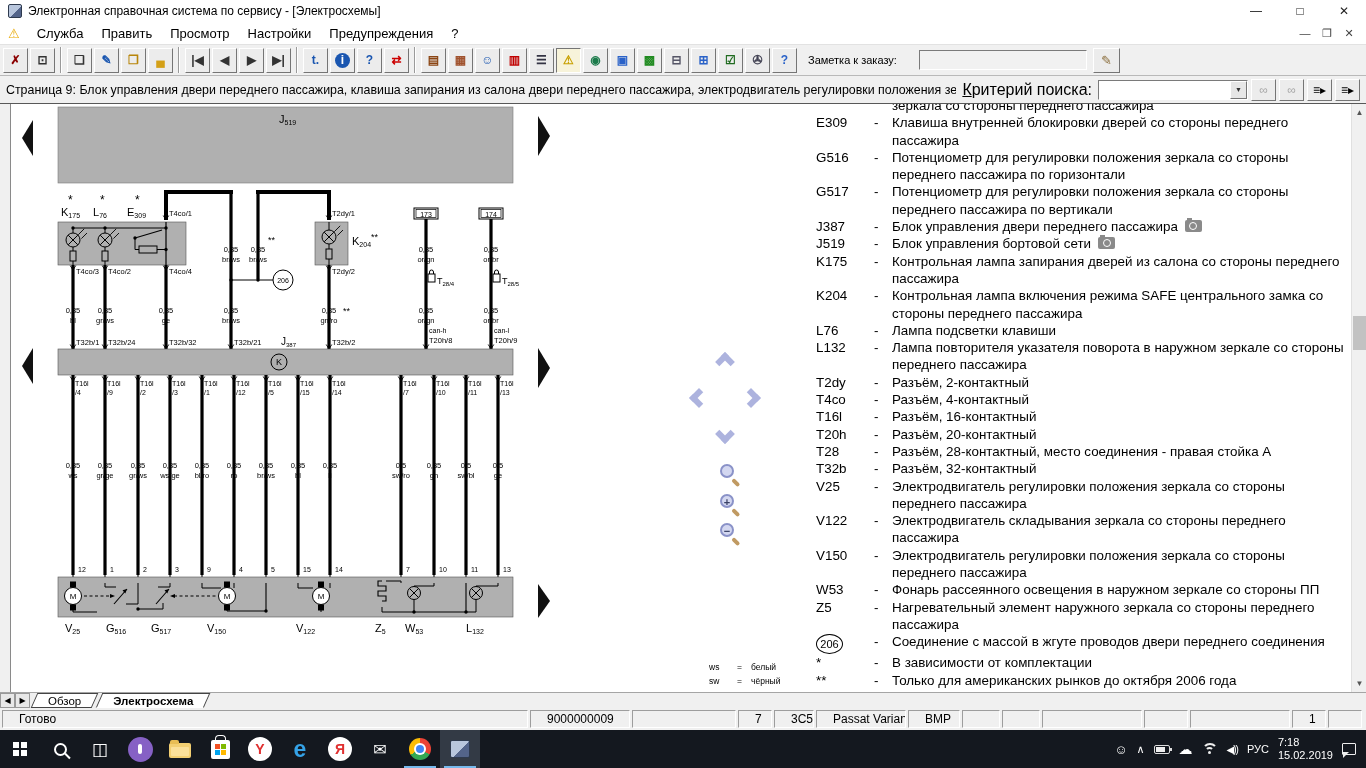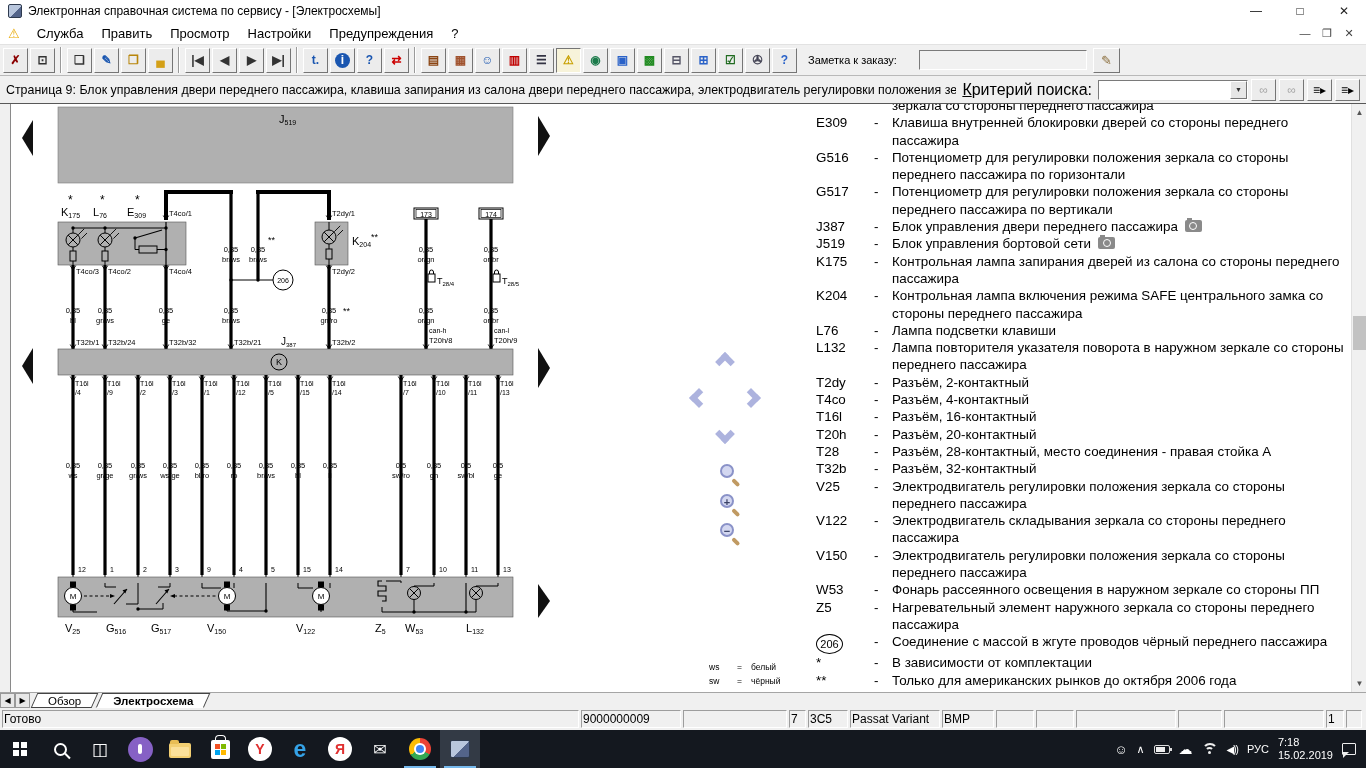--- a/index.html
+++ b/index.html
@@ -75,21 +75,21 @@
   .tabbar{height:16px;background:#f0f0f0;display:flex;align-items:stretch;flex:none;border-top:1px solid #a5a5a5}
   .tsbtn{width:15px;display:flex;align-items:center;justify-content:center;font-size:8px;background:#e8e8e8;border:1px solid #999;flex:none}
   .tab{position:relative;padding:0 14px;display:flex;align-items:center;font-size:11.5px;flex:none;margin-left:4px}
   .tab::before{content:"";position:absolute;inset:0;background:#fff;border:1px solid #444;transform:skewX(-24deg);z-index:0}
   .tab span{position:relative;z-index:1}
   .tab.active{font-weight:bold}
   .tab.active::before{background:#fff;border-bottom-color:#fff}
 
   
   .statusbar{height:22px;background:#f0f0f0;display:flex;align-items:stretch;padding:2px 2px;flex:none}
-  .scell{border:1px solid;border-color:#9d9d9d #fff #fff #9d9d9d;font-size:12px;display:flex;align-items:center;padding:0 1px;margin-right:2px;flex:none;white-space:nowrap;overflow:hidden}
+  .scell{border:1px solid;border-color:#9d9d9d #fff #fff #9d9d9d;font-size:12px;display:flex;align-items:center;padding:0 16px;margin-right:2px;flex:none;white-space:nowrap;overflow:hidden}
   .sready{flex:1}
 
   
   .taskbar{height:38px;background:#14181f;display:flex;align-items:stretch;flex:none;color:#fff}
   .tkbtn{width:40px;display:flex;align-items:center;justify-content:center;position:relative;flex:none}
   .tkbtn.running::after{content:"";position:absolute;left:4px;right:4px;bottom:0;height:2px;background:#76b9ed}
   .tkbtn.active{background:#333a45}
   .tb-win{display:grid;grid-template:6.5px 6.5px/6.5px 6.5px;gap:1.5px}
   .tb-win i{background:#fff}
   .tb-search{width:13px;height:13px;border:2px solid #fff;border-radius:50%;position:relative}
@@ -698,21 +698,21 @@
             <span class="ltext">Фонарь рассеянного освещения в наружном зеркале со стороны ПП</span>
           </div>
           <div class="lrow">
             <span class="lcode">Z5</span>
             <span class="ldash">-</span>
             <span class="ltext">Нагревательный элемент наружного зеркала со стороны переднего пассажира</span>
           </div>
           <div class="lrow">
             <span class="lcode"><span class="codecircle">206</span></span>
             <span class="ldash">-</span>
-            <span class="ltext">Соединение с массой в жгуте проводов чёрный переднего пассажира</span>
+            <span class="ltext">Соединение с массой в жгуте проводов двери переднего соединения</span>
           </div>
           <div class="lrow">
             <span class="lcode">*</span>
             <span class="ldash">-</span>
             <span class="ltext">В зависимости от комплектации</span>
           </div>
           <div class="lrow">
             <span class="lcode">**</span>
             <span class="ldash">-</span>
             <span class="ltext">Только для американских рынков до октября 2006 года</span>

